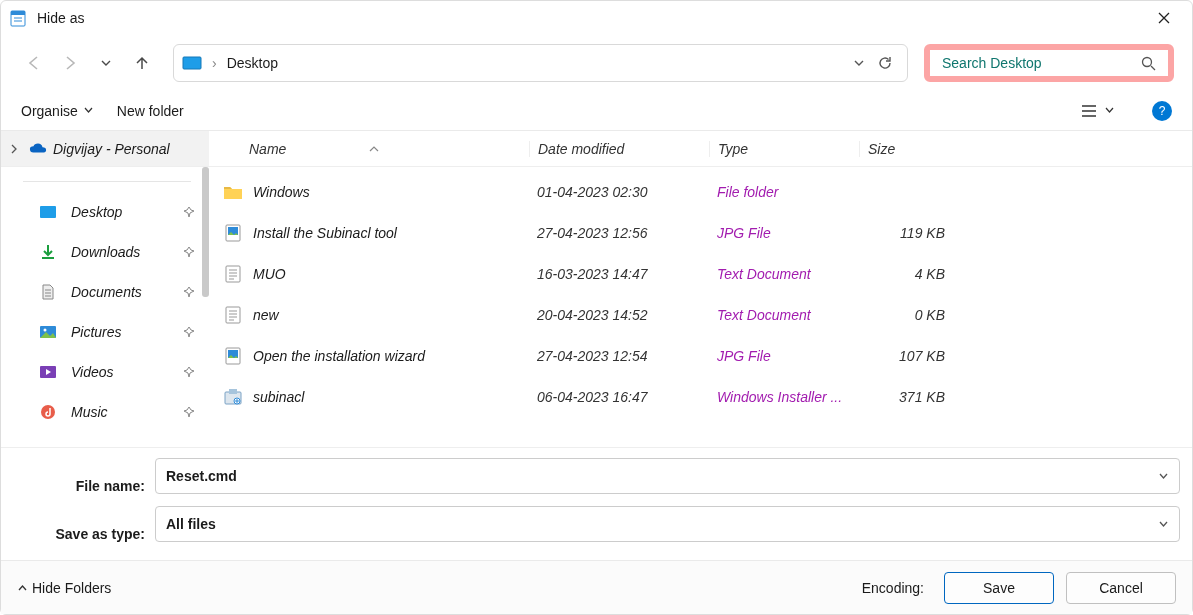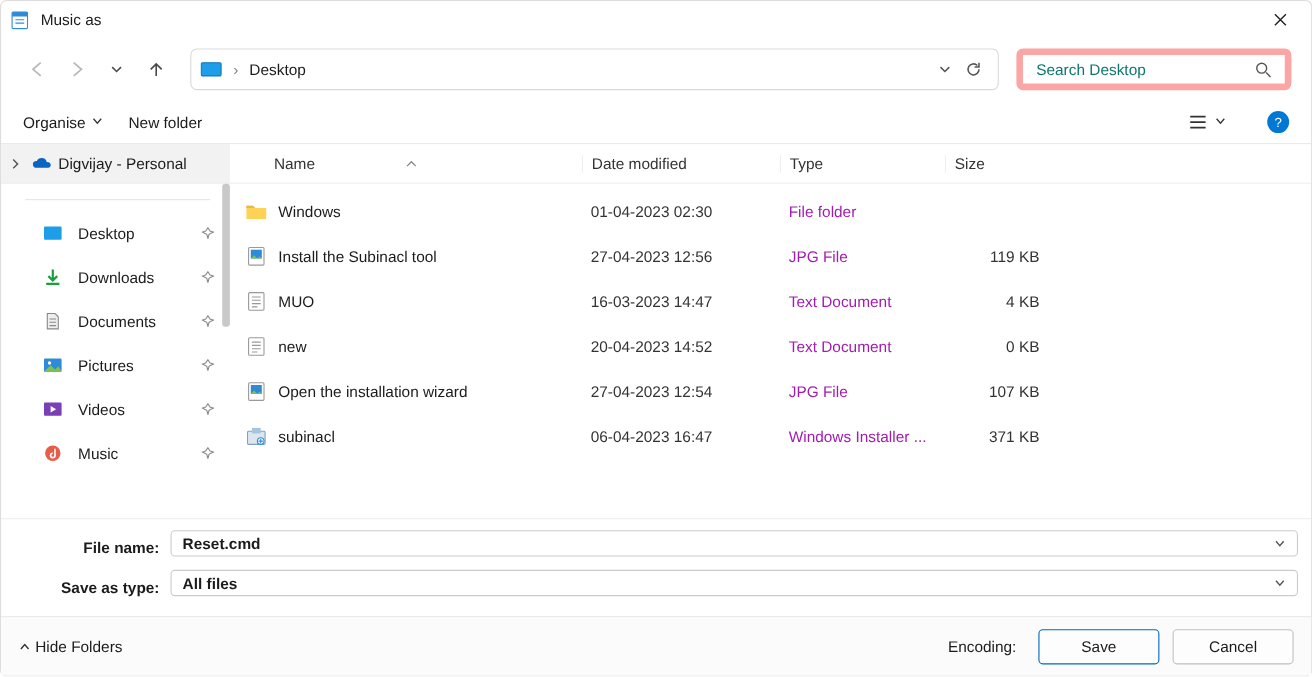--- a/index.html
+++ b/index.html
@@ -23,21 +23,21 @@
   .searchbox { width: 250px; height: 38px; border: 6px solid #fca5a5; border-radius: 6px; display: flex; align-items: center; padding: 0 12px; color: #0f766e; }
   .searchbox .placeholder { flex: 1; }
   .searchbox svg { color: #555; }
 
   .toolbar { height: 40px; display: flex; align-items: center; padding: 0 20px; gap: 24px; border-bottom: 1px solid #eaeaea; }
   .toolbar .organise { display: flex; align-items: center; gap: 6px; }
   .toolbar .spacer { flex: 1; }
   .toolbar .viewbtn { display: flex; align-items: center; gap: 8px; color: #333; }
   .toolbar .help { width: 20px; height: 20px; border-radius: 50%; background: #0078d4; color: #fff; display: flex; align-items: center; justify-content: center; font-size: 12px; margin-left: 14px; }
 
-  .body { flex: 1; display: flex; overflow: hidden; }
+  .body { flex: 1; display: flex; overflow: hidden; font-style: italic; }
   .sidebar { width: 208px; display: flex; flex-direction: column; padding-top: 0; }
   .tree-expand { height: 36px; display: flex; align-items: center; gap: 6px; padding: 0 8px; background: #f2f2f2; border-bottom:1px solid #eee;}
   .tree-expand .chev { width: 14px; color:#555;}
   .tree-expand .od-icon { width:18px; height:18px; display:flex; align-items:center;}
   .side-sep { margin: 14px 18px 10px 22px; border: none; border-top: 1px solid #e5e5e5; }
   .sideitem { height: 40px; display: flex; align-items: center; padding: 0 10px 0 38px; position: relative; }
   .sideitem .icon { width: 18px; height: 18px; margin-right: 14px; display:flex; align-items:center; justify-content:center; }
   .sideitem .pin { position: absolute; right: 14px; color: #888; }
   .sideitem .label {}
   .scrollthumb { position:absolute; right:0; top:36px; width:7px; height:130px; background:#c9c9c9; border-radius:3px;}
@@ -56,21 +56,21 @@
   .row .c { padding: 0 8px; }
   .row .c-name { width: 320px; display: flex; align-items: center; gap: 10px; padding-left: 14px; }
   .row .c-name .ficon { width: 20px; height: 20px; display:flex; align-items:center; justify-content:center; flex:0 0 20px;}
   .row .c-date { width: 180px; color:#333;}
   .row .c-type { width: 150px; color:#a21caf;}
   .row .c-size { width: 100px; text-align: right; color:#333; padding-right:14px;}
 
   .bottomfields { padding: 10px 12px 6px 12px; border-top: 1px solid #eee; }
   .fieldrow { display: flex; align-items: flex-end; margin-bottom: 12px; font-weight: bold; }
   .fieldrow .lbl { width: 142px; text-align: right; padding-right: 10px; }
-  .fieldrow .input { flex: 1; height: 24px; border: 1px solid #ccc; border-radius: 4px; padding: 0 10px; display:flex; align-items:center; background:#fff; position:relative;}
+  .fieldrow .input { flex: 1; height: 36px; border: 1px solid #ccc; border-radius: 4px; padding: 0 10px; display:flex; align-items:center; background:#fff; position:relative;}
   .fieldrow .input .drop { position:absolute; right:10px; color:#555; }
 
   .footer { height: 54px; display: flex; align-items: center; padding: 0 16px; border-top: 1px solid #eaeaea; background: #fbfbfb; }
   .footer .hide { display: flex; align-items: center; gap: 4px; }
   .footer .spacer { flex: 1; }
   .footer .enc-lbl { margin-right: 8px; }
   .footer .encoding { width: 190px; height: 30px; border: 1px solid #ccc; border-radius: 4px; display:flex; align-items:center; padding:0 10px; margin-right: 18px; position:relative; background:#fff;}
   .footer .encoding .drop { position:absolute; right:8px; color:#555;}
   .btn { width: 110px; height: 32px; border: 1px solid #c0c0c0; border-radius: 4px; background: #fdfdfd; display: flex; align-items: center; justify-content: center; margin-left: 12px; }
   .btn.primary { border: 1.5px solid #0067c0; }
@@ -84,21 +84,21 @@
 
   <div class="titlebar">
     <span class="app-icon">
       <svg width="16" height="18" viewBox="0 0 16 18">
           <rect x="1" y="2" width="14" height="15" rx="1" fill="#fff" stroke="#2e8bd8"></rect>
           <rect x="1" y="2" width="14" height="4" fill="#2e8bd8"></rect>
           <line x1="4" y1="9" x2="12" y2="9" stroke="#2e8bd8"></line>
           <line x1="4" y1="12" x2="12" y2="12" stroke="#2e8bd8"></line>
         </svg>
     </span>
-    <span class="title">Music as</span>
+    <span class="title">Hide as</span>
     <span class="spacer"></span>
     <span class="close">
       <svg width="12" height="12" viewBox="0 0 12 12">
           <path d="M1 1 L11 11 M11 1 L1 11" stroke="#222" stroke-width="1.3"></path>
         </svg>
     </span>
   </div>
 
   <div class="navrow">
     <span class="navbtn disabled">

